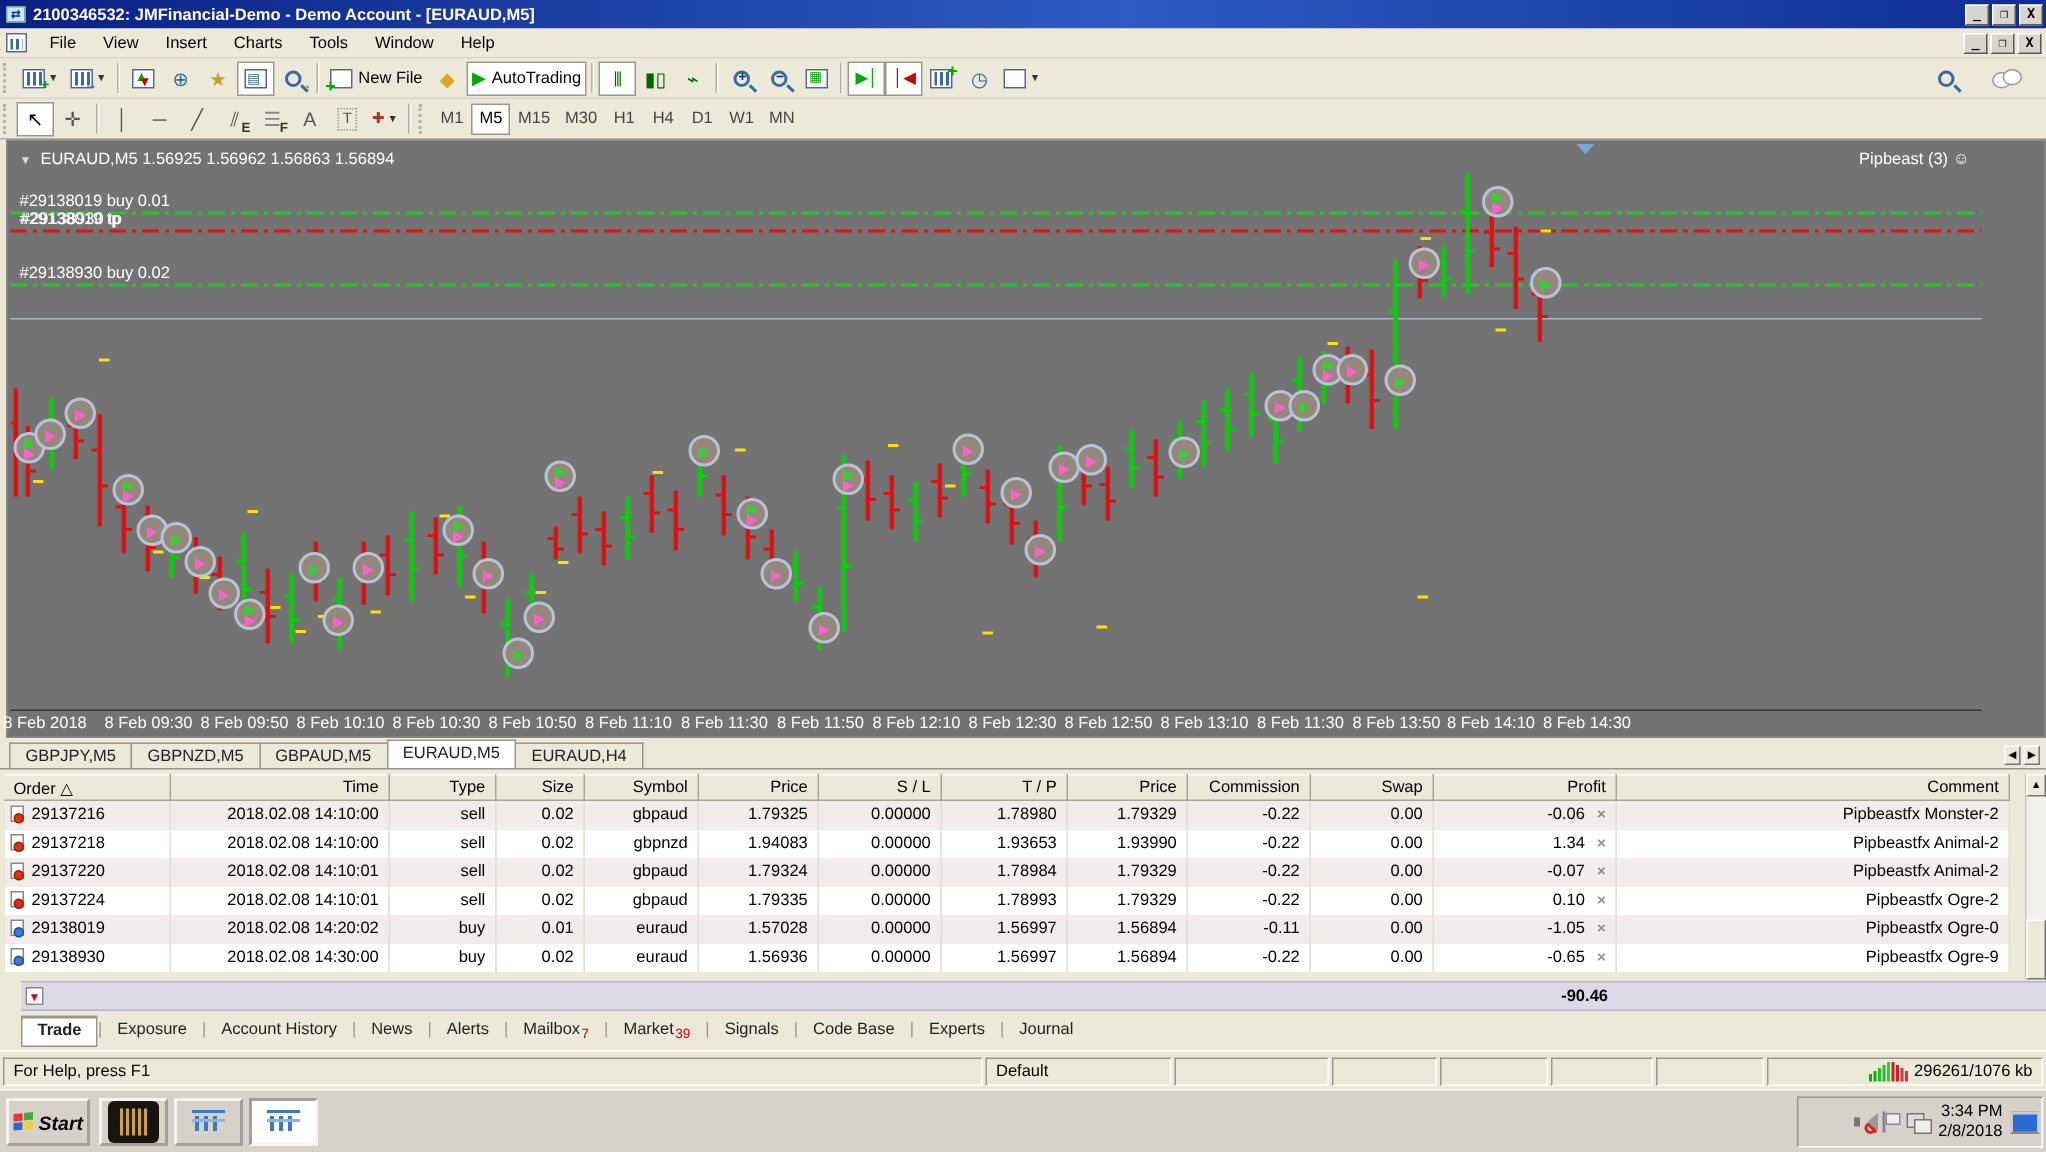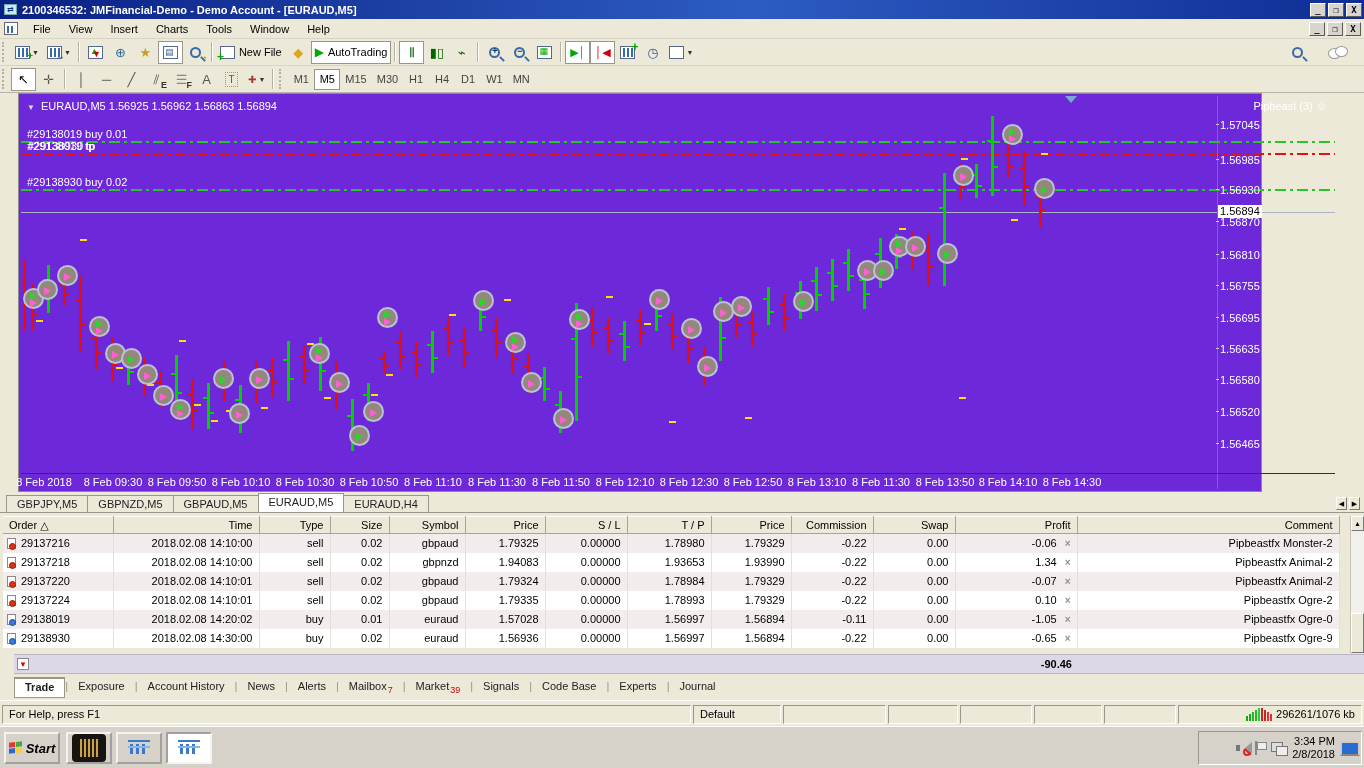--- a/index.html
+++ b/index.html
@@ -37,21 +37,21 @@
 .mag::after{content:"";position:absolute;left:8px;top:9px;width:6px;height:2px;background:#3a6aa5;transform:rotate(45deg)}
 .mag .pm{position:absolute;left:0;top:-3px;width:7px;text-align:center;font-size:9px;font-weight:bold;color:#036}
 .glyph{font-size:13px;line-height:13px}
 .tfbtn{min-width:26px;height:21px;display:flex;align-items:center;justify-content:center;color:#444;padding:0 4px;border:1px solid transparent}
 .tfbtn.pressed{background:#fff;border:1px solid #9a968a;color:#000}
 .bubbles{width:18px;height:12px;position:relative}
 .bubbles::before,.bubbles::after{content:"";position:absolute;background:#fff;border:1px solid #999;border-radius:50%}
 .bubbles::before{left:0;top:2px;width:11px;height:9px}
 .bubbles::after{left:7px;top:0;width:11px;height:9px}
 
-.chartwin{position:absolute;left:18px;top:93px;width:1244px;height:399px;background:#6d28d9;border:1px solid #8a8a8a}
+.chartwin{position:absolute;left:4px;top:93px;width:1360px;height:399px;background:#737373;border:1px solid #8a8a8a}
 .plot{position:absolute;left:2px;top:2px;width:1314px;height:369px;overflow:hidden}
 .pscale{position:absolute;right:0;top:2px;width:44px;bottom:2px;border-left:1px solid #777;color:#fff}
 .ptick{position:absolute;left:2px;white-space:nowrap}
 .ptick::before{content:"";position:absolute;left:-4px;top:5px;width:3px;height:1px;background:#ccc}
 .pbox{position:absolute;left:0;width:44px;height:13px;background:#fff;color:#000;padding-left:2px;line-height:13px}
 .taxis{position:absolute;left:2px;bottom:2px;width:1314px;height:16px;color:#fff;border-top:1px solid #333}
 .tlab{position:absolute;top:2px;transform:translateX(-50%);white-space:nowrap}
 .chead{position:absolute;left:6px;top:4px;color:#fff;white-space:nowrap}
 .ctri{display:inline-block;font-size:8px;color:#ddd;margin-right:6px}
 .indlab{position:absolute;right:8px;top:4px;color:#fff}
@@ -537,34 +537,20 @@
         <i></i>
       </div>
       <div class="mk b" style="left: 981px; top: 28px;">
         <i class="a1"></i>
         <i class="a2"></i>
       </div>
       <div class="mk g" style="left: 1013px; top: 82px;">
         <i></i>
       </div>
       <div class="shift-tri" style="left: 1044px;"></div>
-    </div>
-  <div class="pscale" id="pscale">
-      <div class="ptick" style="top: 23px;">1.57045</div>
-      <div class="ptick" style="top: 58px;">1.56985</div>
-      <div class="ptick" style="top: 88px;">1.56930</div>
-      <div class="ptick" style="top: 120px;">1.56870</div>
-      <div class="ptick" style="top: 153px;">1.56810</div>
-      <div class="ptick" style="top: 184px;">1.56755</div>
-      <div class="ptick" style="top: 216px;">1.56695</div>
-      <div class="ptick" style="top: 247px;">1.56635</div>
-      <div class="ptick" style="top: 278px;">1.56580</div>
-      <div class="ptick" style="top: 310px;">1.56520</div>
-      <div class="ptick" style="top: 342px;">1.56465</div>
-      <div class="pbox" style="top: 109px;">1.56894</div>
     </div>
   <div class="taxis" id="taxis">
       <div class="tlab" style="left: 23px;">8 Feb 2018</div>
       <div class="tlab" style="left: 92px;">8 Feb 09:30</div>
       <div class="tlab" style="left: 156px;">8 Feb 09:50</div>
       <div class="tlab" style="left: 220px;">8 Feb 10:10</div>
       <div class="tlab" style="left: 284px;">8 Feb 10:30</div>
       <div class="tlab" style="left: 348px;">8 Feb 10:50</div>
       <div class="tlab" style="left: 412px;">8 Feb 11:10</div>
       <div class="tlab" style="left: 476px;">8 Feb 11:30</div>
@@ -751,21 +737,21 @@
       <div class="ttab">Code Base</div>
       <span class="tdiv">|</span>
       <div class="ttab">Experts</div>
       <span class="tdiv">|</span>
       <div class="ttab">Journal</div>
     </div>
 </div>
 
 <div class="statusbar">
   <span class="scell" style="flex:1">For Help, press F1</span>
-  <span class="scell" style="width:88px">Default</span>
+  <span class="scell" style="width:124px">Default</span>
   <span class="scell" style="width:103px"></span>
   <span class="scell" style="width:70px"></span>
   <span class="scell" style="width:72px"></span>
   <span class="scell" style="width:68px"></span>
   <span class="scell" style="width:72px"></span>
   <span class="scell" style="width:184px;margin-right:2px;justify-content:flex-end">
     <span class="meter">
       <span style="height:5px;background:#1a1"></span>
         <span style="height:7px;background:#1a1"></span>
       <span style="height:9px;background:#2b2"></span>

